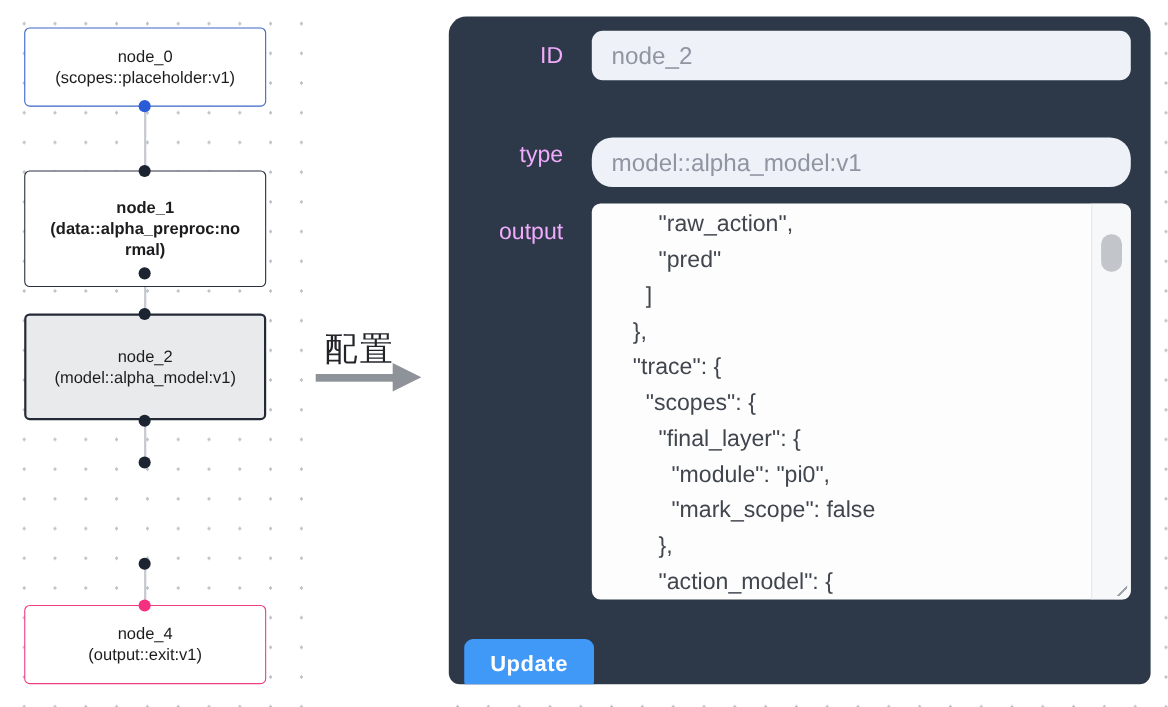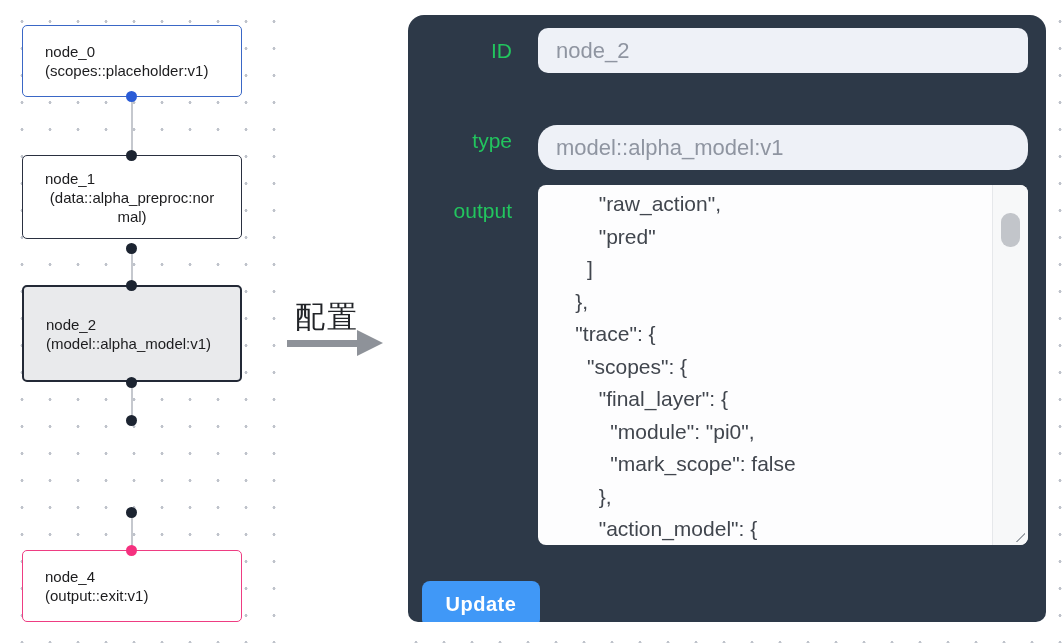--- a/index.html
+++ b/index.html
@@ -15,28 +15,28 @@
     background-size: 28px 27px;
     background-position: 8px 8px;
   }
   .dots-left  { left: 0; width: 290px; }
   .dots-right { left: 394px; width: 668px; }
 
   
   .node {
     position: absolute; left: 22px; width: 220px;
     background: #ffffff; border: 1.5px solid #2a3040; border-radius: 5px;
-    display: flex; flex-direction: column; align-items: flex-start; justify-content: center;
+    display: flex; flex-direction: column; align-items: center; justify-content: center;
     padding: 4px 22px; text-align: center;
     font-size: 15px; line-height: 19px; color: #1c1c1e;
     word-break: break-all;
   }
   .node .sub { word-break: break-all; }
   .node-0 { top: 25px;  height: 72px; border-color: #3a67c6; }
-  .node-1 { top: 155px; height: 84px; }
+  .node-1 { top: 155px; height: 106px; font-weight: bold; }
   .node-2 { top: 285px; height: 97px; border: 2.5px solid #232936; background: #e9eaec; }
   .node-3 { top: 420px; height: 92px; }
   .node-4 { top: 550px; height: 72px; border-color: #ee3d82; }
 
   .edge {
     position: absolute; left: 131px; width: 2px; background: #c5c8ce;
   }
   .edge-0 { top: 97px;  height: 58px; }
   .edge-1 { top: 248px; height: 37px; }
   .edge-2 { top: 382px; height: 38px; }
@@ -66,21 +66,21 @@
   }
 
   
   .panel {
     position: absolute; left: 408px; top: 15px; width: 638px; height: 607px;
     background: #2d3948; border-radius: 16px 16px 10px 10px;
     overflow: hidden;
   }
   .field-label {
     position: absolute; left: 0; width: 104px;
-    text-align: right; color: #22c55e; font-size: 21px;
+    text-align: right; color: #f0abfc; font-size: 21px;
   }
   .lbl-id     { top: 24px; }
   .lbl-type   { top: 104px; margin-top: 10px; }
   .lbl-config { top: 184px; }
 
   .field-input {
     position: absolute; left: 130px; width: 490px; height: 45px;
     border: none; outline: none; border-radius: 10px;
     background: #eef1f7; color: #8f95a1;
     font-size: 22px; padding: 0 18px;

